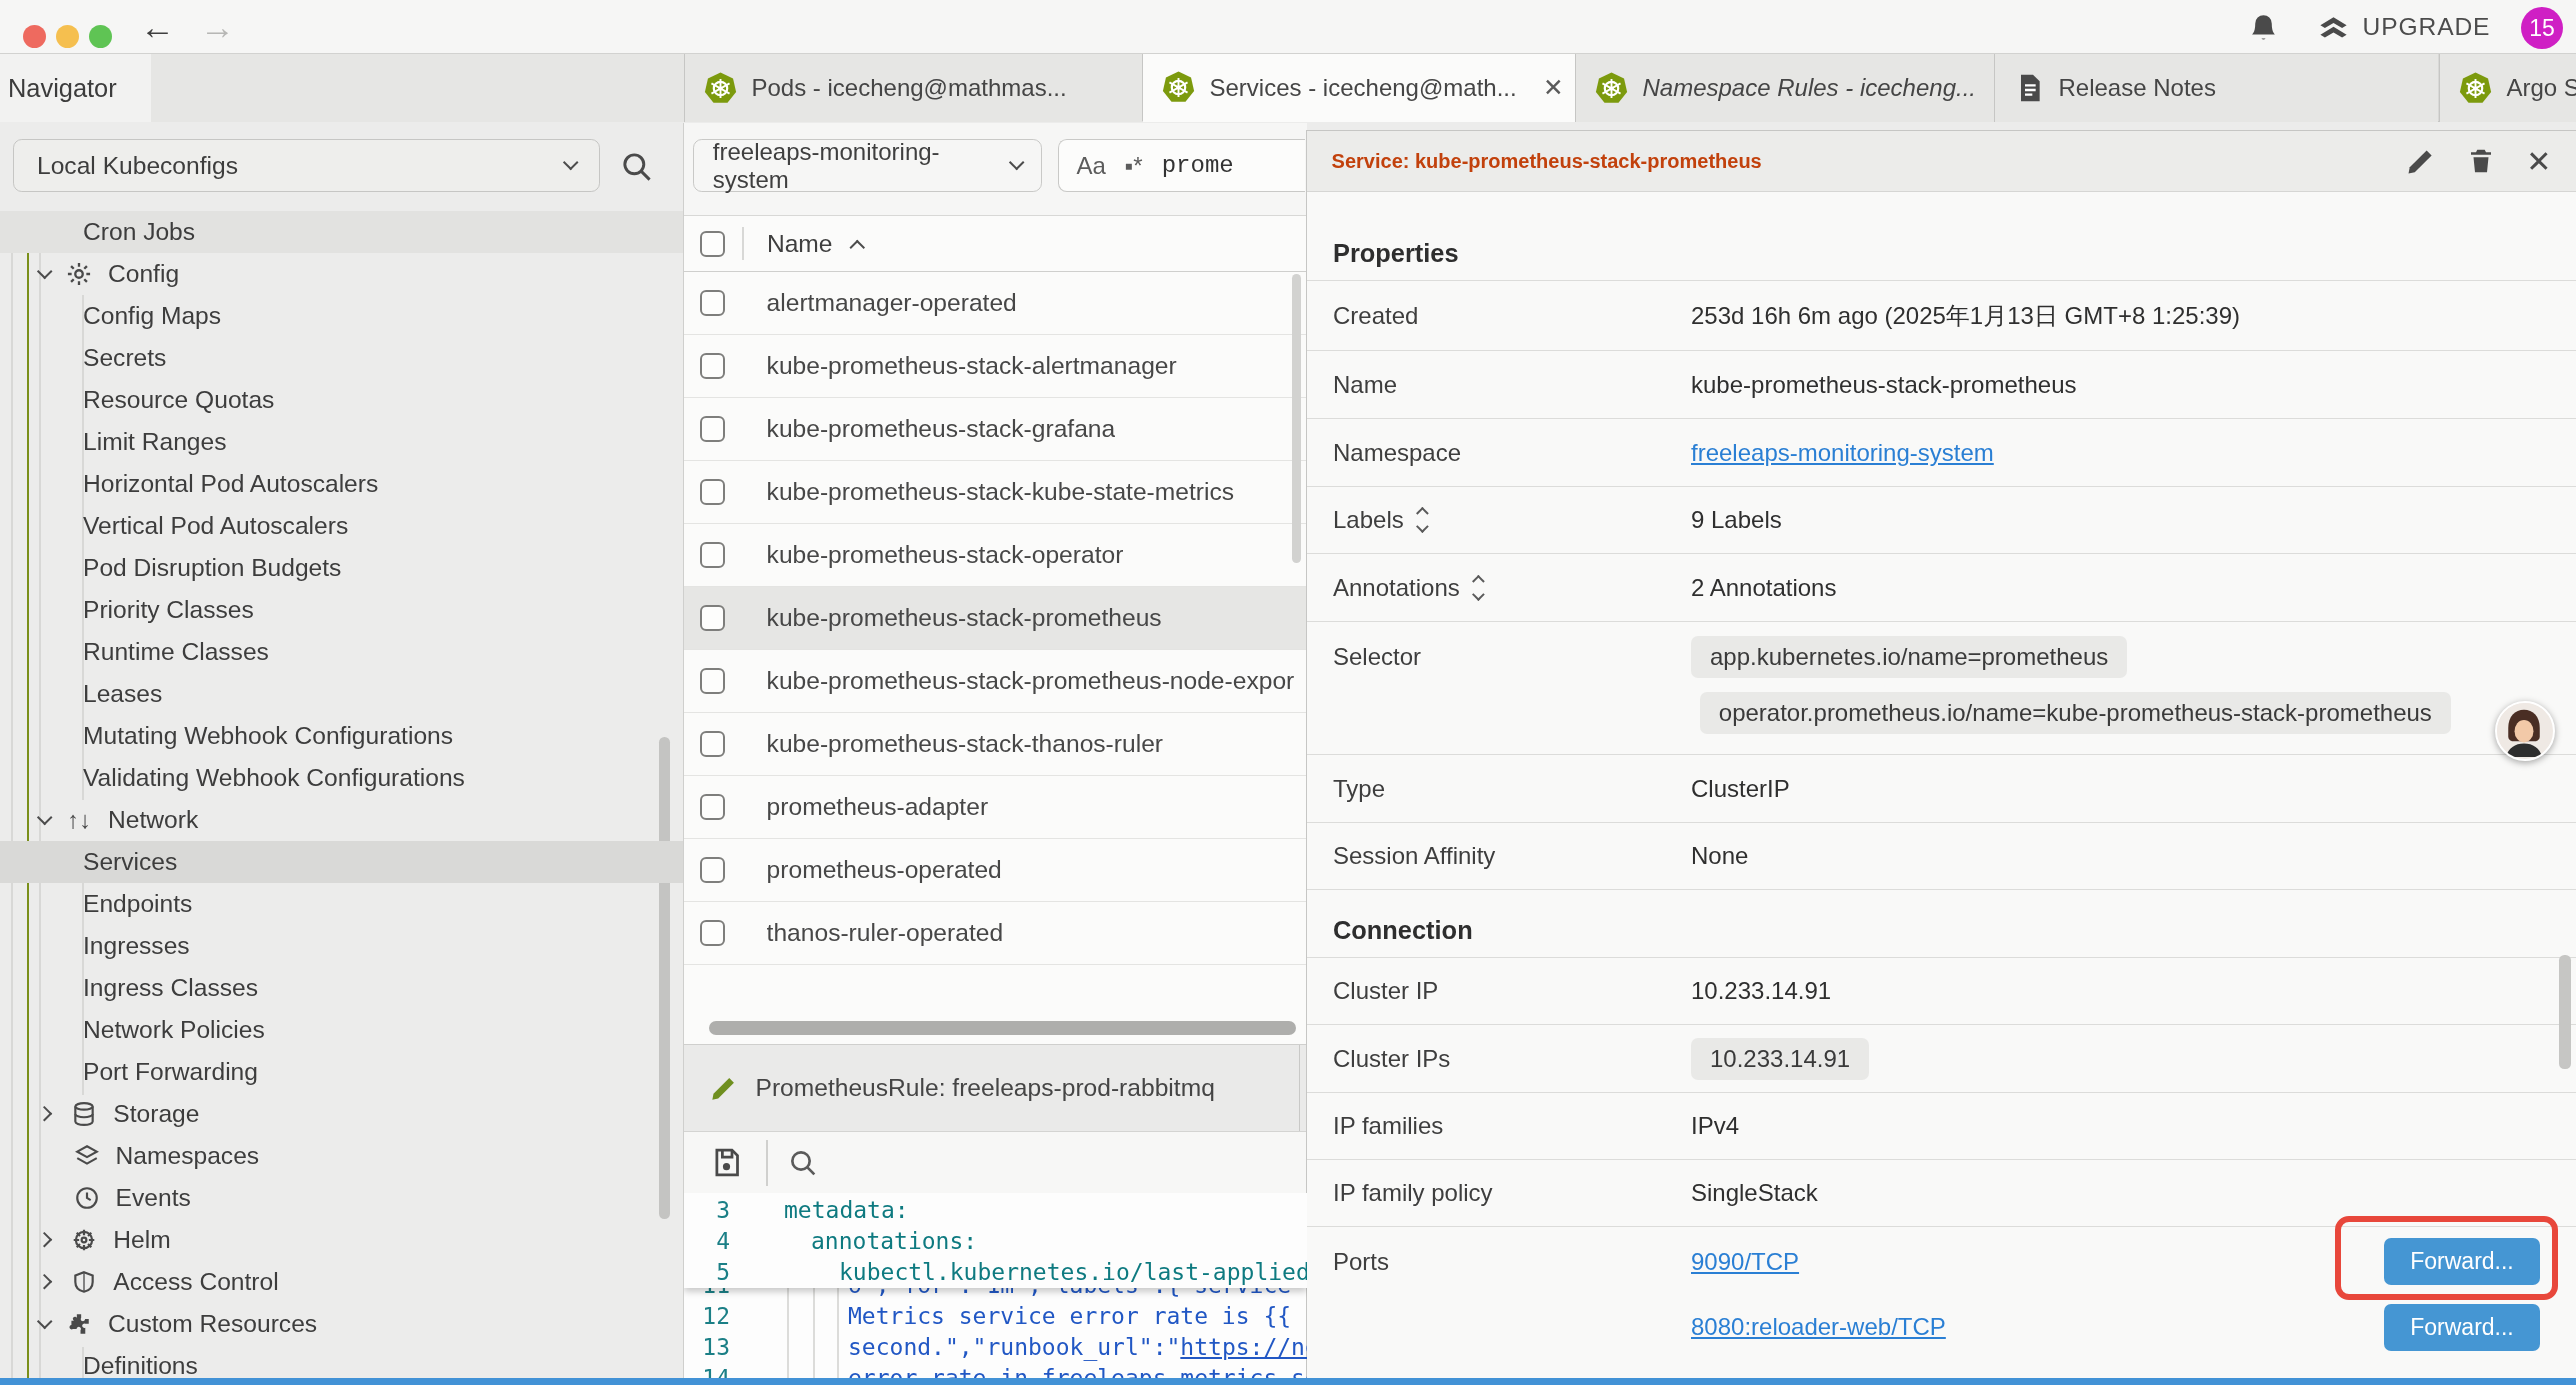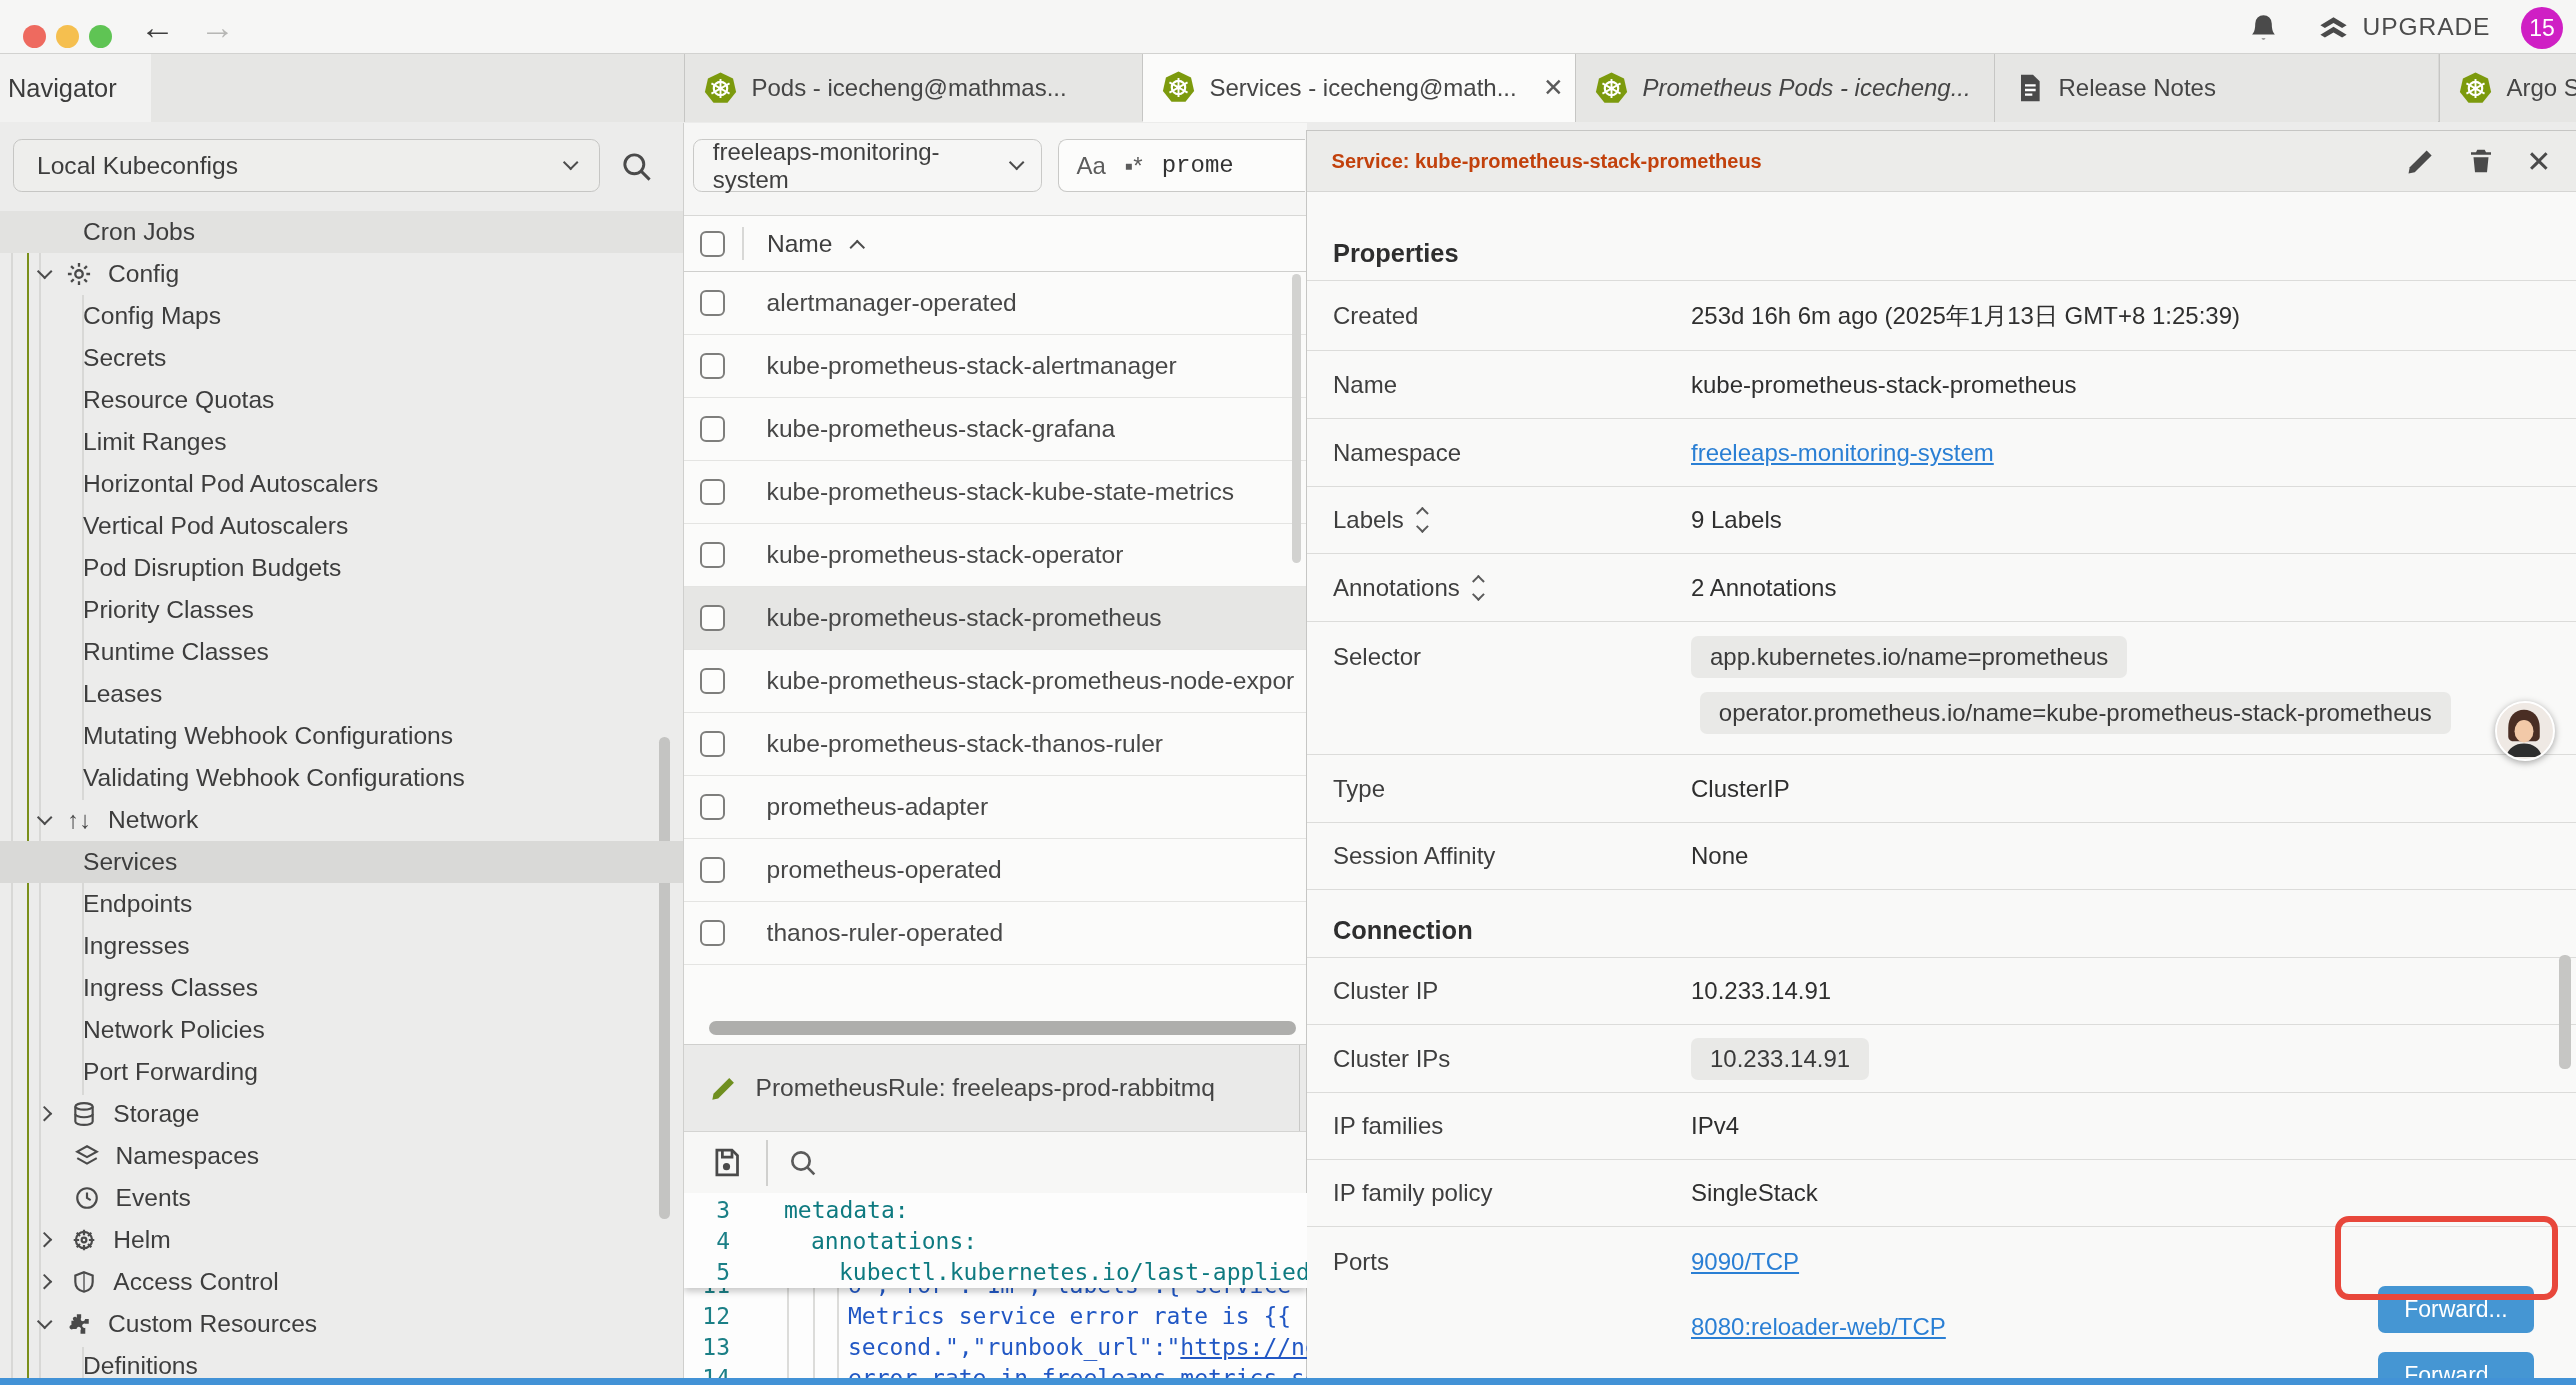--- a/index.html
+++ b/index.html
@@ -108,21 +108,21 @@
   .sorticon { display:inline-flex; flex-direction:column; gap:4.4px; margin-left:3.5px; }
   .sorticon i { display:block; width:8.8px; height:8.8px; border-right:2.2px solid #5a5a5a; border-bottom:2.2px solid #5a5a5a; }
   .sorticon .up { transform:rotate(-135deg); } .sorticon .dn { transform:rotate(45deg); }
   .selector-row { align-items:flex-start; }
   .selector-row .dlabel { padding-top:21px; }
   .selector-row .chips { padding-top:14px; display:flex; flex-direction:column; gap:14px; align-items:flex-start; }
   .selector-row .chips .chip.second { margin-left:8.8px; white-space:nowrap; }
   .ports-row { position:relative; }
   .ports-row .dlabel { position:absolute; top:21px; left:0; }
   .portlink { position:absolute; left:384px; font-size:24px; }
-  .fwd-btn { position:absolute; right:42px; width:156px; height:47px; background:#4596d3; color:#fff; font-size:23px; border:none; border-radius:7px; display:flex; align-items:center; justify-content:center;margin-top:48px; }
+  .fwd-btn { position:absolute; right:36px; width:156px; height:47px; background:#4596d3; color:#fff; font-size:23px; border:none; border-radius:7px; display:flex; align-items:center; justify-content:center; }
   .red-ann { position:absolute; left:1028px; top:1085px; width:223px; height:84px; border:6.1px solid #e8473b; border-radius:14px; z-index:5; }
   .dscroll { position:absolute; right:5.3px; top:824px; width:11.4px; height:114px; background:#c6c6c4; border-radius:5.3px; }
 
   .avatar { position:absolute; left:2495px; top:701px; width:60px; height:60px; border-radius:50%; background:#efe9e4; border:2.6px solid #fff; box-shadow:0 1.8px 7px rgba(0,0,0,.35); overflow:hidden; z-index:6; }
   .bottombar { position:absolute; left:0; top:1378px; width:2576px; height:7px; background:#4292d6; z-index:7; }
   svg { display:block; }
 </style>
 </head>
 <body>
 
@@ -176,21 +176,21 @@
       <span class="close">✕</span>
     </div>
 
     <div class="tab italic" style="left:1575px; width:419px;">
       <svg class="k8s" viewBox="0 0 24 24">
           <polygon points="12,1 20.6,5.2 22.7,14.4 16.8,21.8 7.2,21.8 1.3,14.4 3.4,5.2" fill="#7c9a0d"></polygon>
           <circle cx="12" cy="12" r="4.6" fill="none" stroke="#fff" stroke-width="1.5"></circle>
           <path d="M12 5.5v13M5.8 8.5l12.4 7M18.2 8.5l-12.4 7" stroke="#fff" stroke-width="1.3"></path>
           <circle cx="12" cy="12" r="1.4" fill="#fff"></circle>
         </svg>
-      <span class="tlabel">Prometheus Pods - icecheng...</span>
+      <span class="tlabel">Namespace Rules - icecheng...</span>
     </div>
 
     <div class="tab" style="left:1994px; width:444px;">
       <svg width="32" height="32" viewBox="0 0 24 24">
           <path d="M6 2h9l5 5v15H6z" fill="#4a4a4a"></path>
           <path d="M9 10h8M9 13.5h8M9 17h5.5" stroke="#fff" stroke-width="1.7"></path>
         </svg>
       <span class="tlabel">Release Notes</span>
     </div>
 

